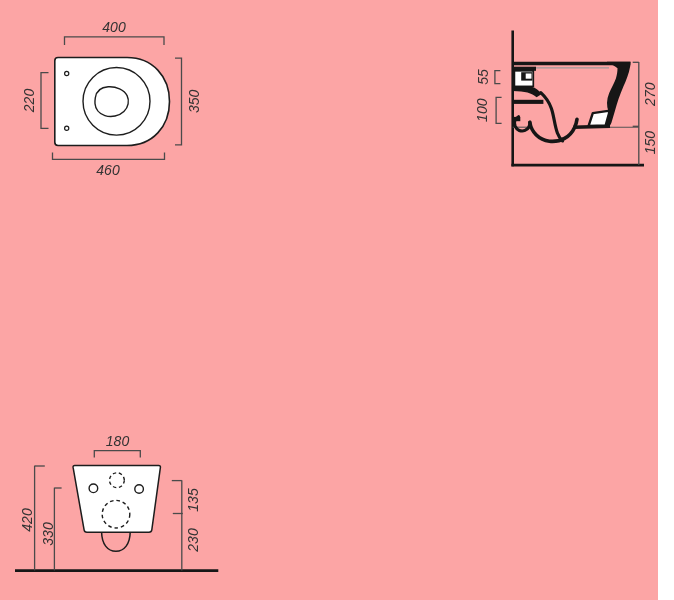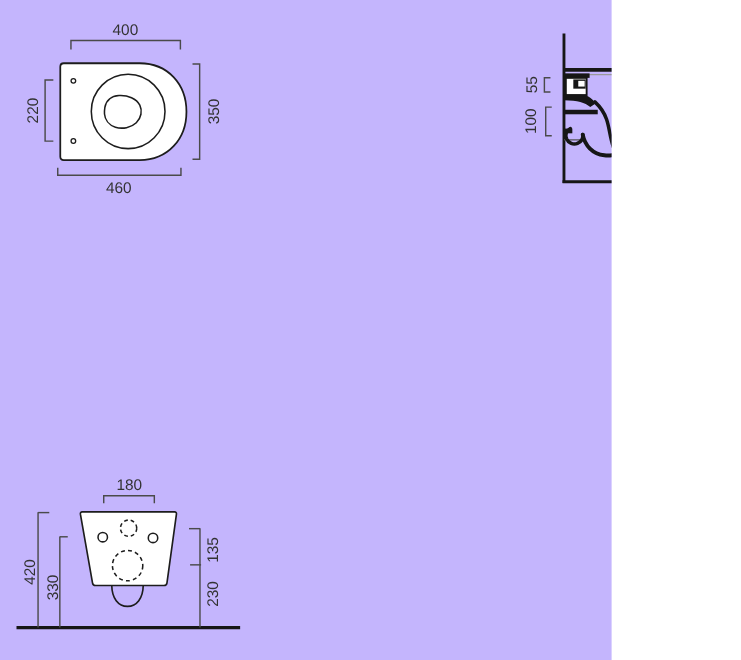--- a/index.html
+++ b/index.html
@@ -1,17 +1,17 @@
 <!DOCTYPE html>
 <html><head>
 <meta charset="utf-8">
 <style>
   html,body{margin:0;padding:0;background:#ffffff;}
-  .page{position:relative;width:556px;height:600px;background:#c4b5fd;overflow:hidden;
-        font-family:"Liberation Sans",sans-serif;}
+  .page{position:relative;width:658px;height:600px;background:#fca5a5;overflow:hidden;
+        font-family:"Liberation Sans",sans-serif;font-style:italic;}
   svg{display:block;}
   text{font-family:"Liberation Sans",sans-serif;font-size:14px;fill:#333333;}
 </style>
 </head>
 <body>
 
 <div class="page">
 <svg width="674" height="600" viewBox="0 0 674 600">
 
   <g>

